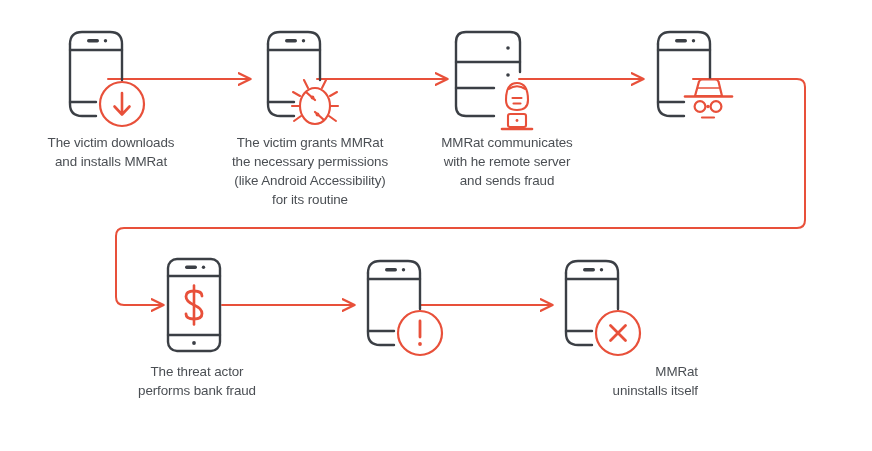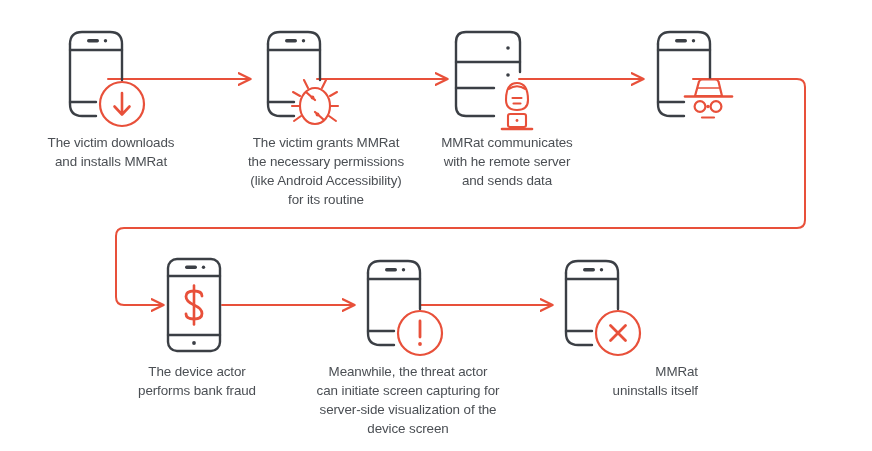--- a/index.html
+++ b/index.html
@@ -82,21 +82,21 @@
         <ellipse cx="57" cy="80" rx="15" ry="18" fill="#fff"></ellipse>
         <path d="M50,62 L46,54 M64,62 L68,54"></path>
         <path d="M48,66 L57,74 M57,86 L66,94" stroke-width="2.3"></path>
         <circle cx="54.5" cy="71.5" r="1.9" fill="#E8503A" stroke="none"></circle>
         <circle cx="59.5" cy="88.5" r="1.9" fill="#E8503A" stroke="none"></circle>
         <path d="M42,70 L35,66 M42,80 L34,80 M43,90 L36,95"></path>
         <path d="M72,70 L79,66 M72,80 L80,80 M71,90 L78,95"></path>
       </g>
     </svg>
   </div>
-  <div class="caption" style="left:228px;top:133px;width:196px;text-align:center;">The victim grants MMRat
+  <div class="caption" style="left:212px;top:133px;width:196px;text-align:center;">The victim grants MMRat
 the necessary permissions
 (like Android Accessibility)
 for its routine</div>
 
   <div class="node" style="left:450px;top:26px;">
     <svg width="115" height="105" viewBox="0 0 115 105">
       <g fill="none" stroke="#3b3f45" stroke-width="2.4" stroke-linecap="round" stroke-linejoin="round">
         <path d="M6,16 Q6,6 16,6 L60,6 Q70,6 70,16 L70,46"></path>
         <path d="M6,16 L6,80 Q6,90 16,90 L44,90"></path>
         <line x1="6" y1="36" x2="70" y2="36"></line>
@@ -110,21 +110,21 @@
         <line x1="62.5" y1="72" x2="71.5" y2="72"></line>
         <line x1="63.5" y1="77.5" x2="70.5" y2="77.5"></line>
         <rect x="58" y="88" width="18" height="13" rx="2" fill="#fff"></rect>
         <circle cx="67" cy="94.5" r="1.4" fill="#E8503A" stroke="none"></circle>
         <line x1="52" y1="103" x2="82" y2="103" stroke-width="2.6"></line>
       </g>
     </svg>
   </div>
   <div class="caption" style="left:412px;top:133px;width:190px;">MMRat communicates
 with  he remote server
-and sends data</div>
+and sends fraud</div>
 
   <div class="node" style="left:648px;top:26px;">
     <svg width="115" height="105" viewBox="0 0 115 105">
       <g fill="none" stroke="#3b3f45" stroke-width="2.4" stroke-linecap="round" stroke-linejoin="round">
         <path d="M10,18 Q10,6 22,6 L50,6 Q62,6 62,18 L62,54"></path>
         <path d="M10,18 L10,78 Q10,90 22,90 L36,90"></path>
         <line x1="10" y1="24" x2="62" y2="24"></line>
         <line x1="10" y1="76" x2="36" y2="76"></line>
         <rect x="27" y="13" width="12" height="3.4" rx="1.7" fill="#3b3f45" stroke="none"></rect>
         <circle cx="45.5" cy="14.7" r="1.7" fill="#3b3f45" stroke="none"></circle>
@@ -151,44 +151,40 @@
         <circle cx="41.5" cy="12.2" r="1.7" fill="#3b3f45" stroke="none"></circle>
         <circle cx="32" cy="88" r="1.9" fill="#3b3f45" stroke="none"></circle>
       </g>
       <g stroke="#E8503A" fill="none" stroke-width="2.8" stroke-linecap="round" stroke-linejoin="round">
         <path d="M40,41 Q40,36 32,36 Q24,36 24,41.5 Q24,46.5 32,50
                  Q40,53.5 40,58.5 Q40,64 32,64 Q24,64 24,59"></path>
         <line x1="32" y1="30.5" x2="32" y2="69.5" stroke-width="2.6"></line>
       </g>
     </svg>
   </div>
-  <div class="caption" style="left:108px;top:362px;width:178px;">The device actor
+  <div class="caption" style="left:108px;top:362px;width:178px;">The threat actor
 performs bank fraud</div>
 
   <div class="node" style="left:358px;top:255px;">
     <svg width="110" height="105" viewBox="0 0 110 105">
       <g fill="none" stroke="#3b3f45" stroke-width="2.4" stroke-linecap="round" stroke-linejoin="round">
         <path d="M10,18 Q10,6 22,6 L50,6 Q62,6 62,18 L62,54"></path>
         <path d="M10,18 L10,78 Q10,90 22,90 L36,90"></path>
         <line x1="10" y1="24" x2="62" y2="24"></line>
         <line x1="10" y1="76" x2="36" y2="76"></line>
         <rect x="27" y="13" width="12" height="3.4" rx="1.7" fill="#3b3f45" stroke="none"></rect>
         <circle cx="45.5" cy="14.7" r="1.7" fill="#3b3f45" stroke="none"></circle>
       </g>
       <g>
         <circle cx="62" cy="78" r="22" fill="#fff" stroke="#E8503A" stroke-width="2.2"></circle>
         <line x1="62" y1="66" x2="62" y2="82" stroke="#E8503A" stroke-width="2.8" stroke-linecap="round"></line>
         <circle cx="62" cy="89" r="1.9" fill="#E8503A"></circle>
       </g>
     </svg>
   </div>
-  <div class="caption" style="left:300px;top:362px;width:216px;">Meanwhile, the threat actor
-can initiate screen capturing for
-server-side visualization of the
-device screen</div>
 
   <div class="node" style="left:556px;top:255px;">
     <svg width="110" height="105" viewBox="0 0 110 105">
       <g fill="none" stroke="#3b3f45" stroke-width="2.4" stroke-linecap="round" stroke-linejoin="round">
         <path d="M10,18 Q10,6 22,6 L50,6 Q62,6 62,18 L62,54"></path>
         <path d="M10,18 L10,78 Q10,90 22,90 L36,90"></path>
         <line x1="10" y1="24" x2="62" y2="24"></line>
         <line x1="10" y1="76" x2="36" y2="76"></line>
         <rect x="27" y="13" width="12" height="3.4" rx="1.7" fill="#3b3f45" stroke="none"></rect>
         <circle cx="45.5" cy="14.7" r="1.7" fill="#3b3f45" stroke="none"></circle>

